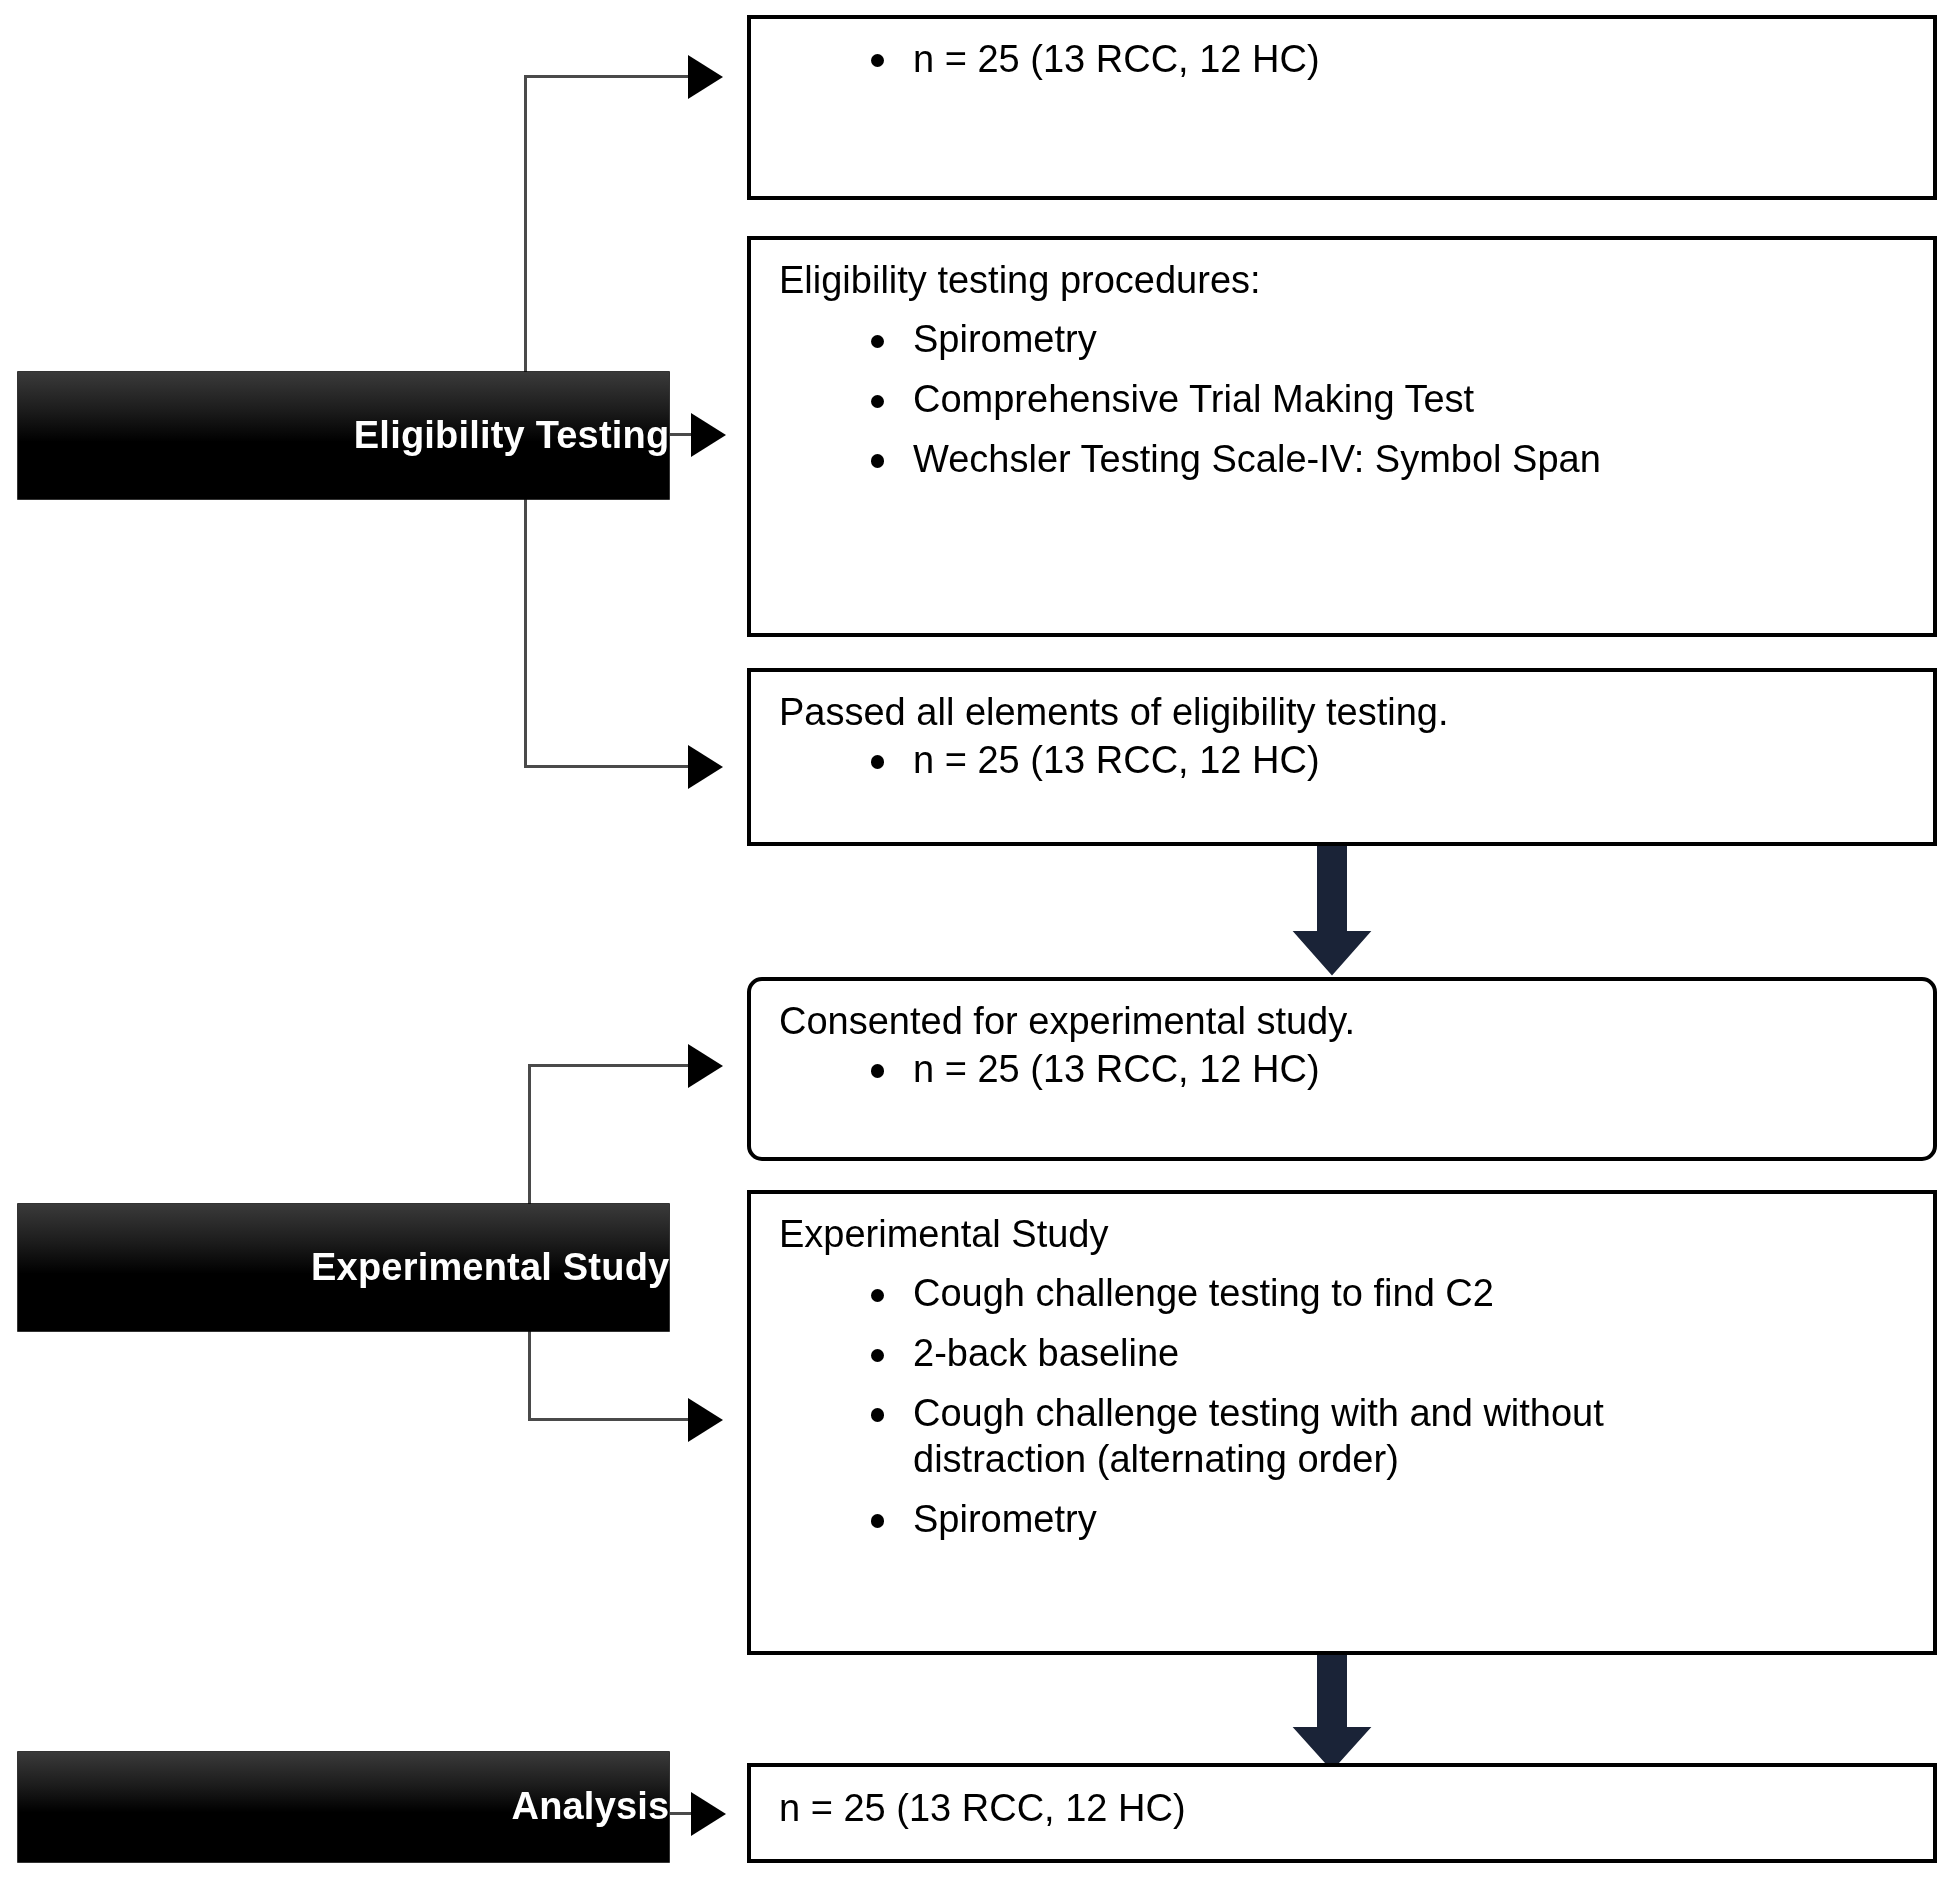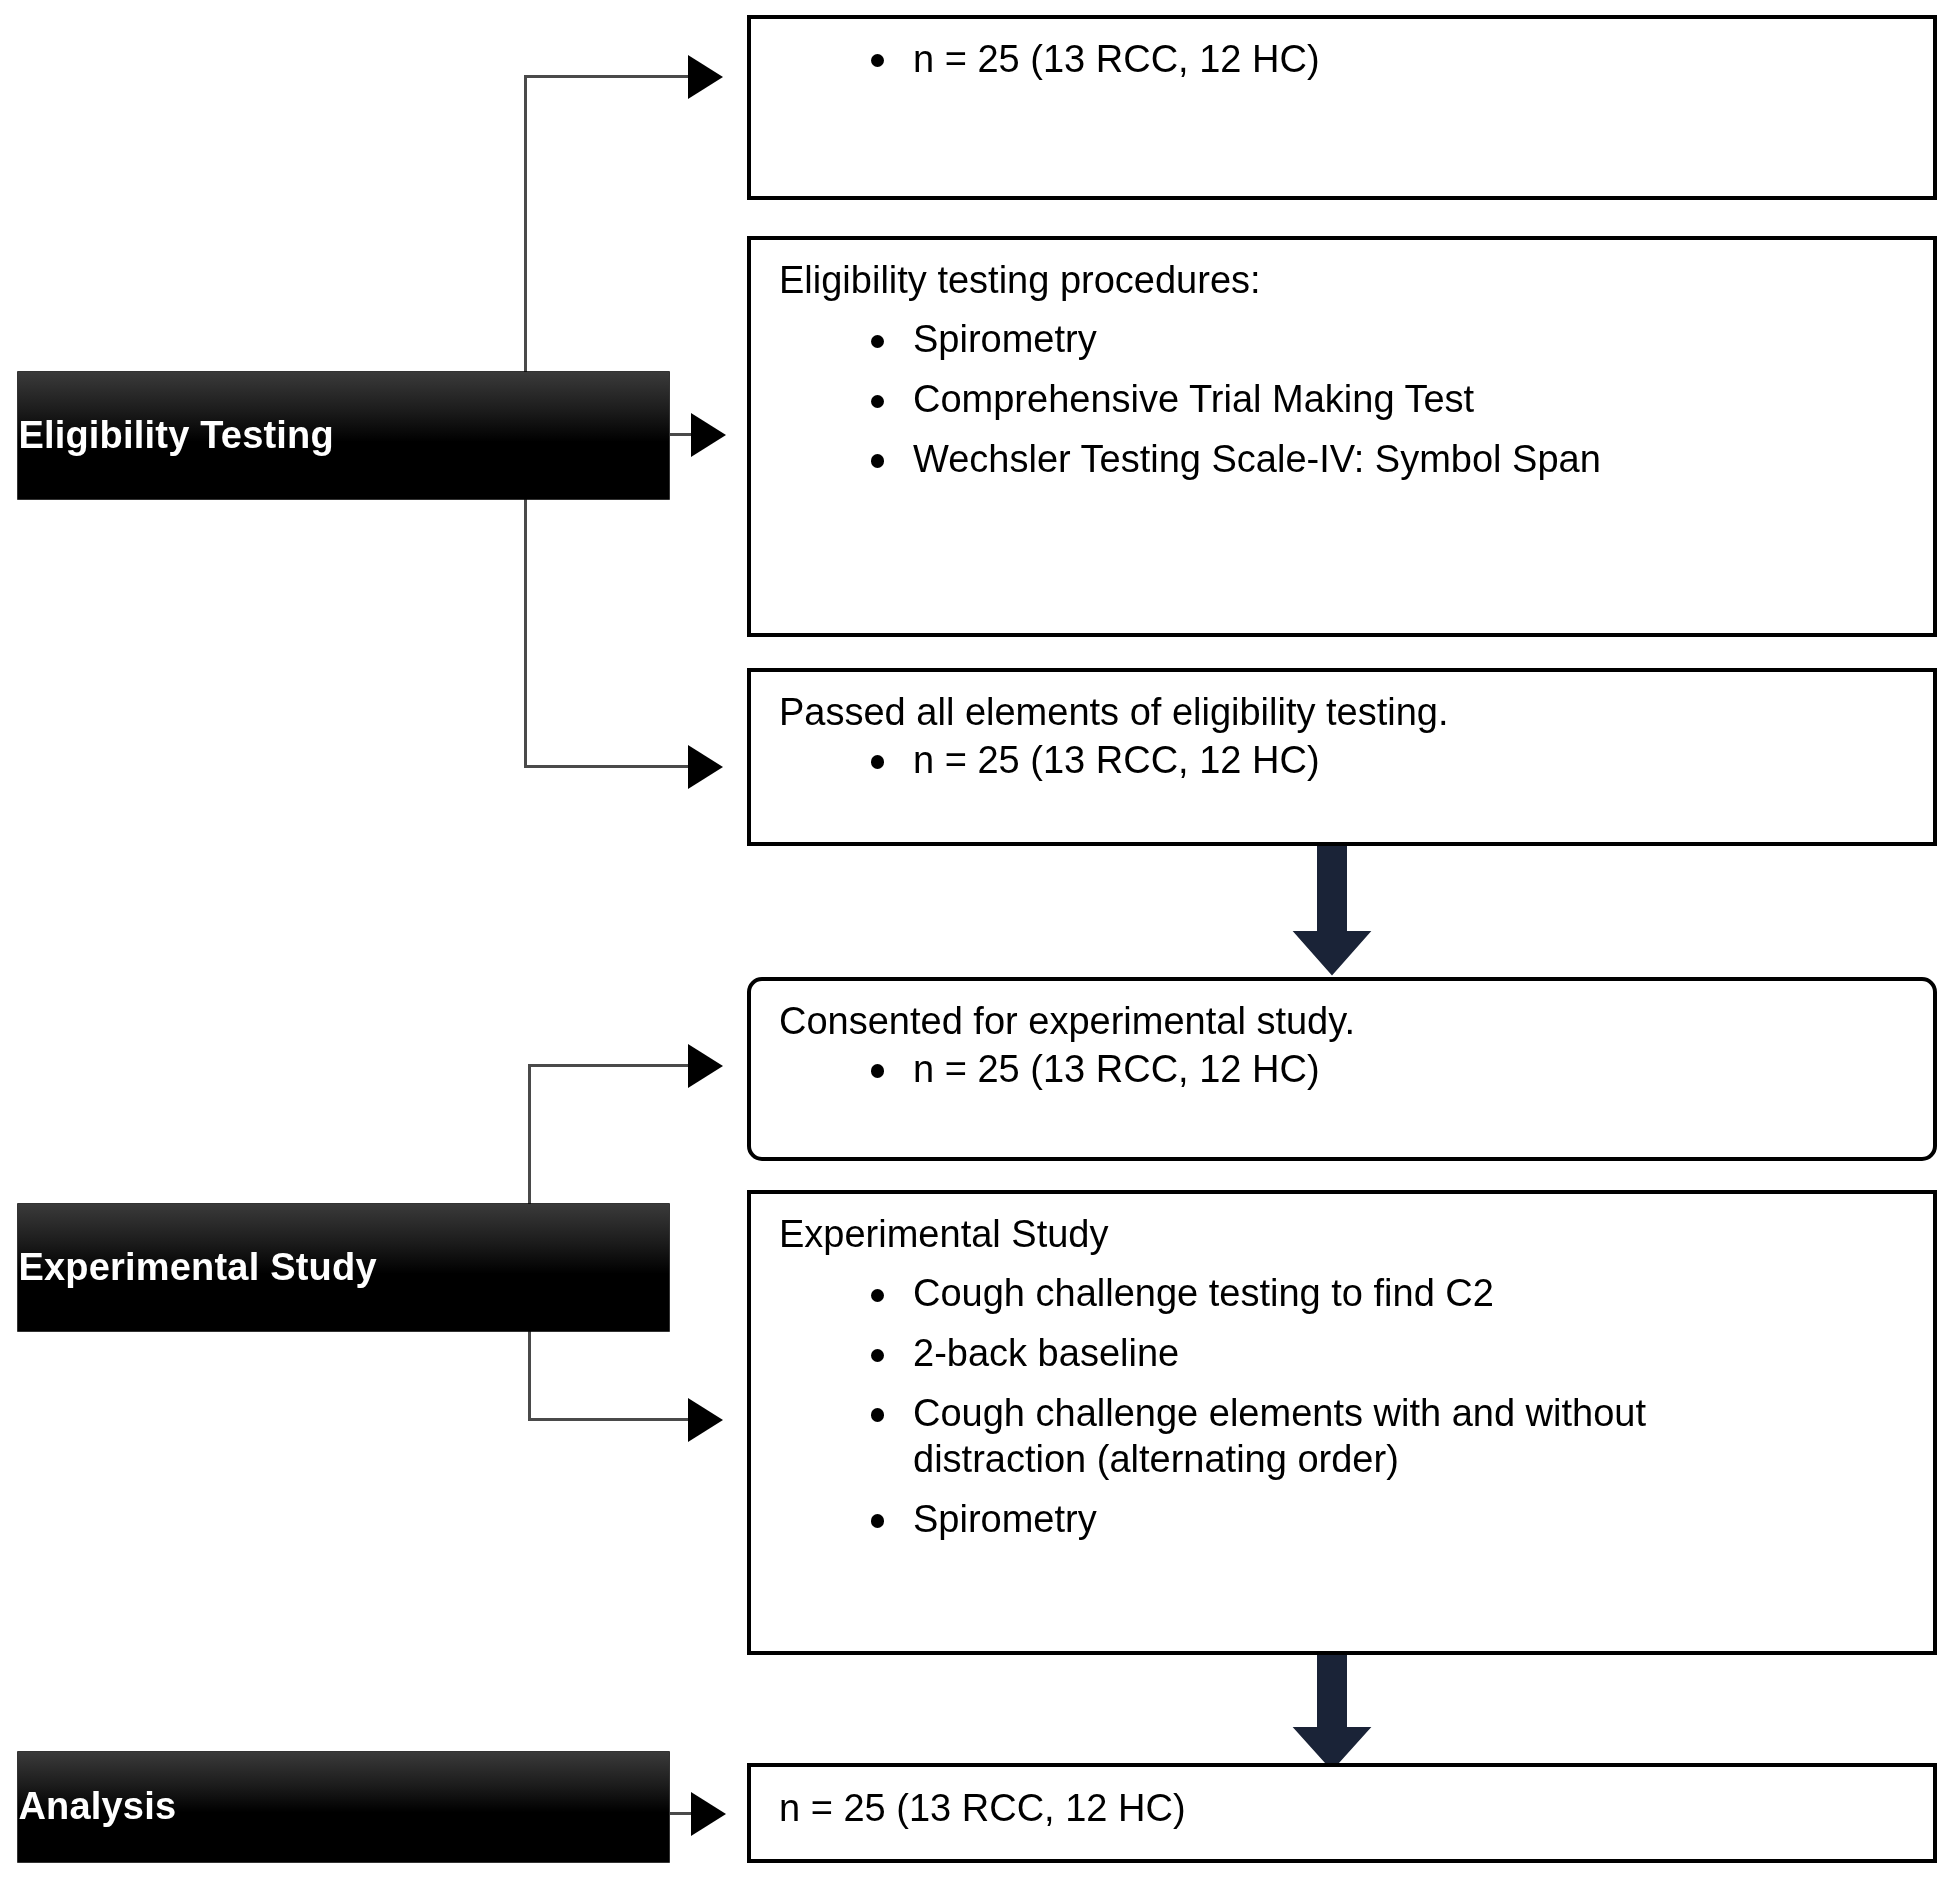--- a/index.html
+++ b/index.html
@@ -18,21 +18,21 @@
     overflow: hidden;
   }
 
   
   .stage-box {
     position: absolute;
     background: linear-gradient(to bottom, #3a3a3a 0%, #1c1c1c 30%, #000000 55%, #000000 100%);
     box-shadow: 0 0 0 0.8px #000;
     display: flex;
     align-items: center;
-    justify-content: flex-start;
+    justify-content: flex-end;
     z-index: 5;
   }
   .stage-box .stage-label {
     color: #ffffff;
     font-weight: bold;
     font-size: 38px;
     letter-spacing: 0.2px;
     text-align: center;
     line-height: 1.1;
   }
@@ -170,21 +170,21 @@
       <li class="bullet-item">n = 25 (13 RCC, 12 HC)</li>
     </ul>
   </div>
 
   <div class="content-box" style="left:747px; top:1190px; width:1190px; height:465px;">
     <p class="box-heading">Experimental Study</p>
     <ul class="bullet-list">
       <li class="bullet-item spaced">Cough challenge testing to find C2</li>
       <li class="bullet-item spaced">2-back baseline</li>
       <li class="bullet-item spaced">
-        <span class="wrap-line">Cough challenge elements with and without</span>
+        <span class="wrap-line">Cough challenge testing with and without</span>
         <span class="wrap-line">distraction (alternating order)</span>
       </li>
       <li class="bullet-item spaced">Spirometry</li>
     </ul>
   </div>
 
   <svg class="block-arrow" style="left:1282px; top:1651px;" width="100" height="121" viewBox="0 0 120 145">
     <polygon points="43,0 77,0 77,92 105,92 60,142 15,92 43,92" fill="#1a2337" stroke="#1a2337" stroke-width="2"></polygon>
   </svg>
 

